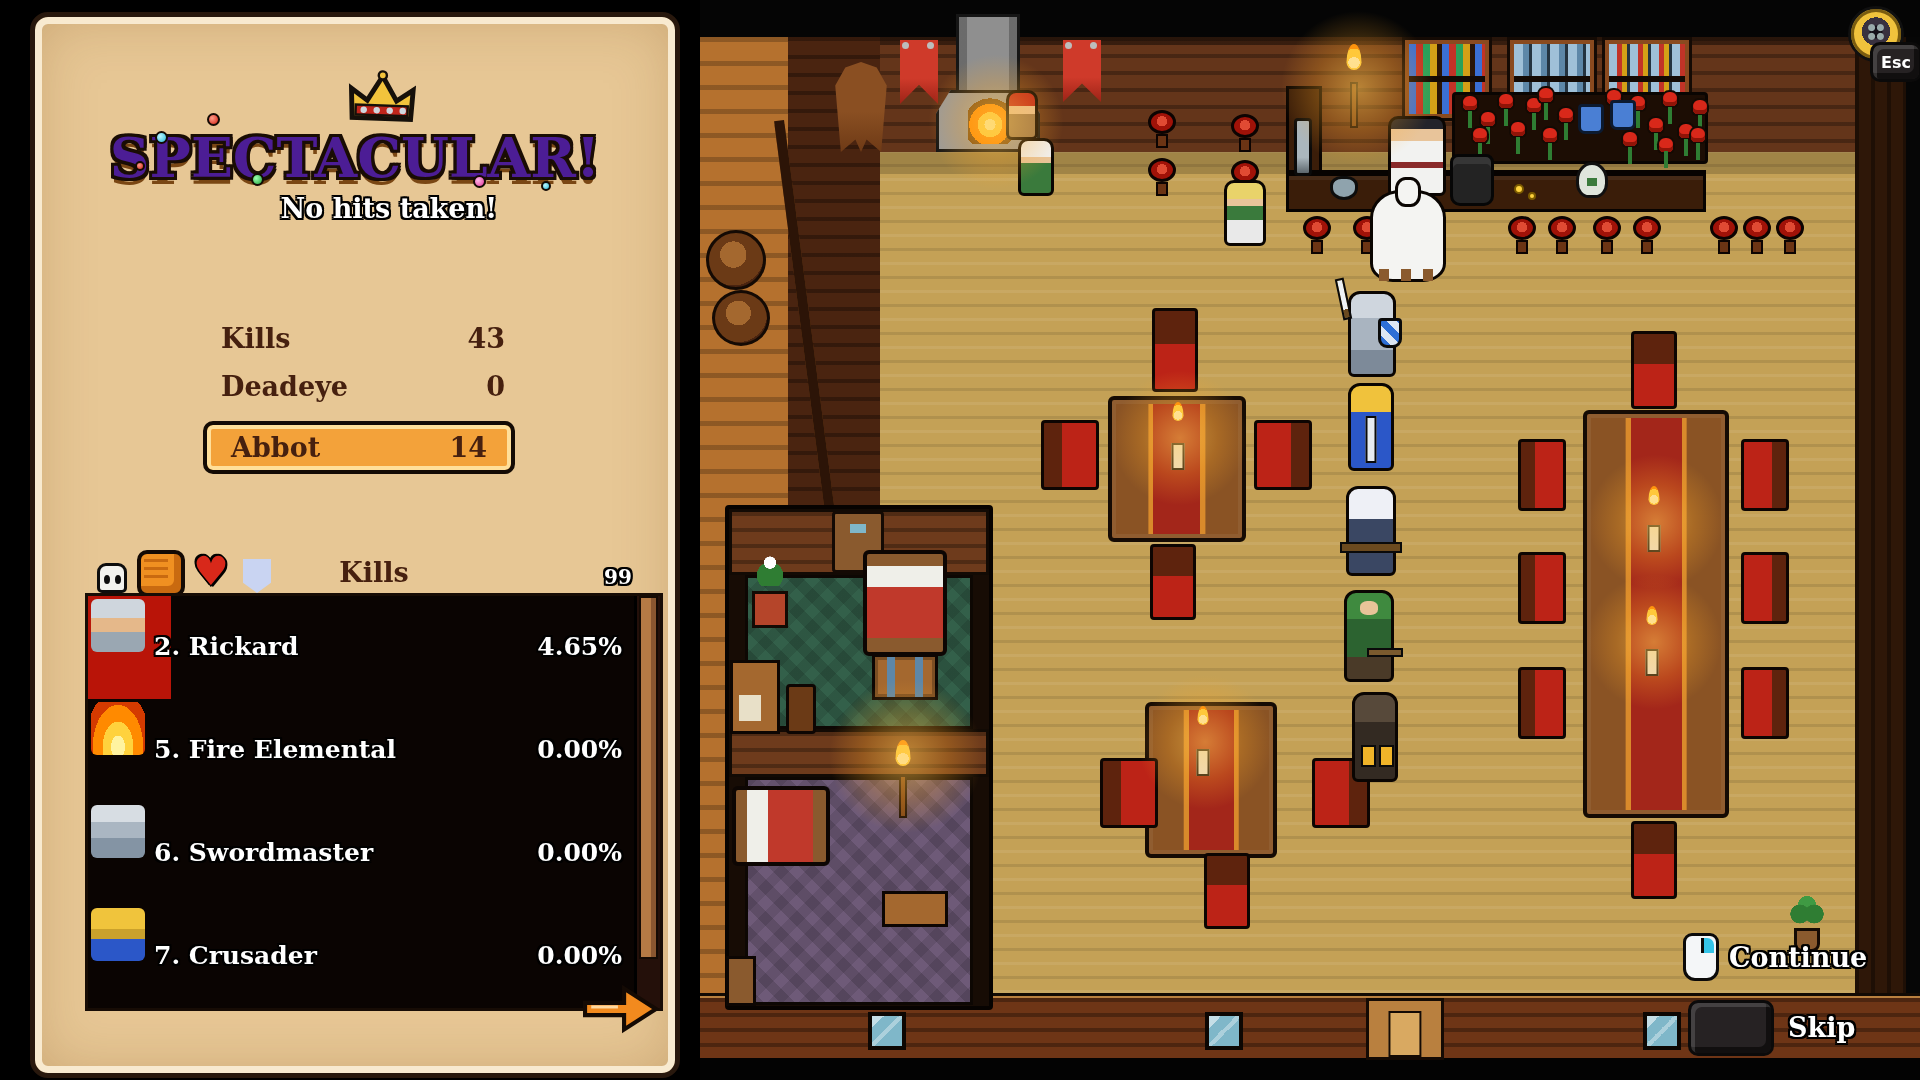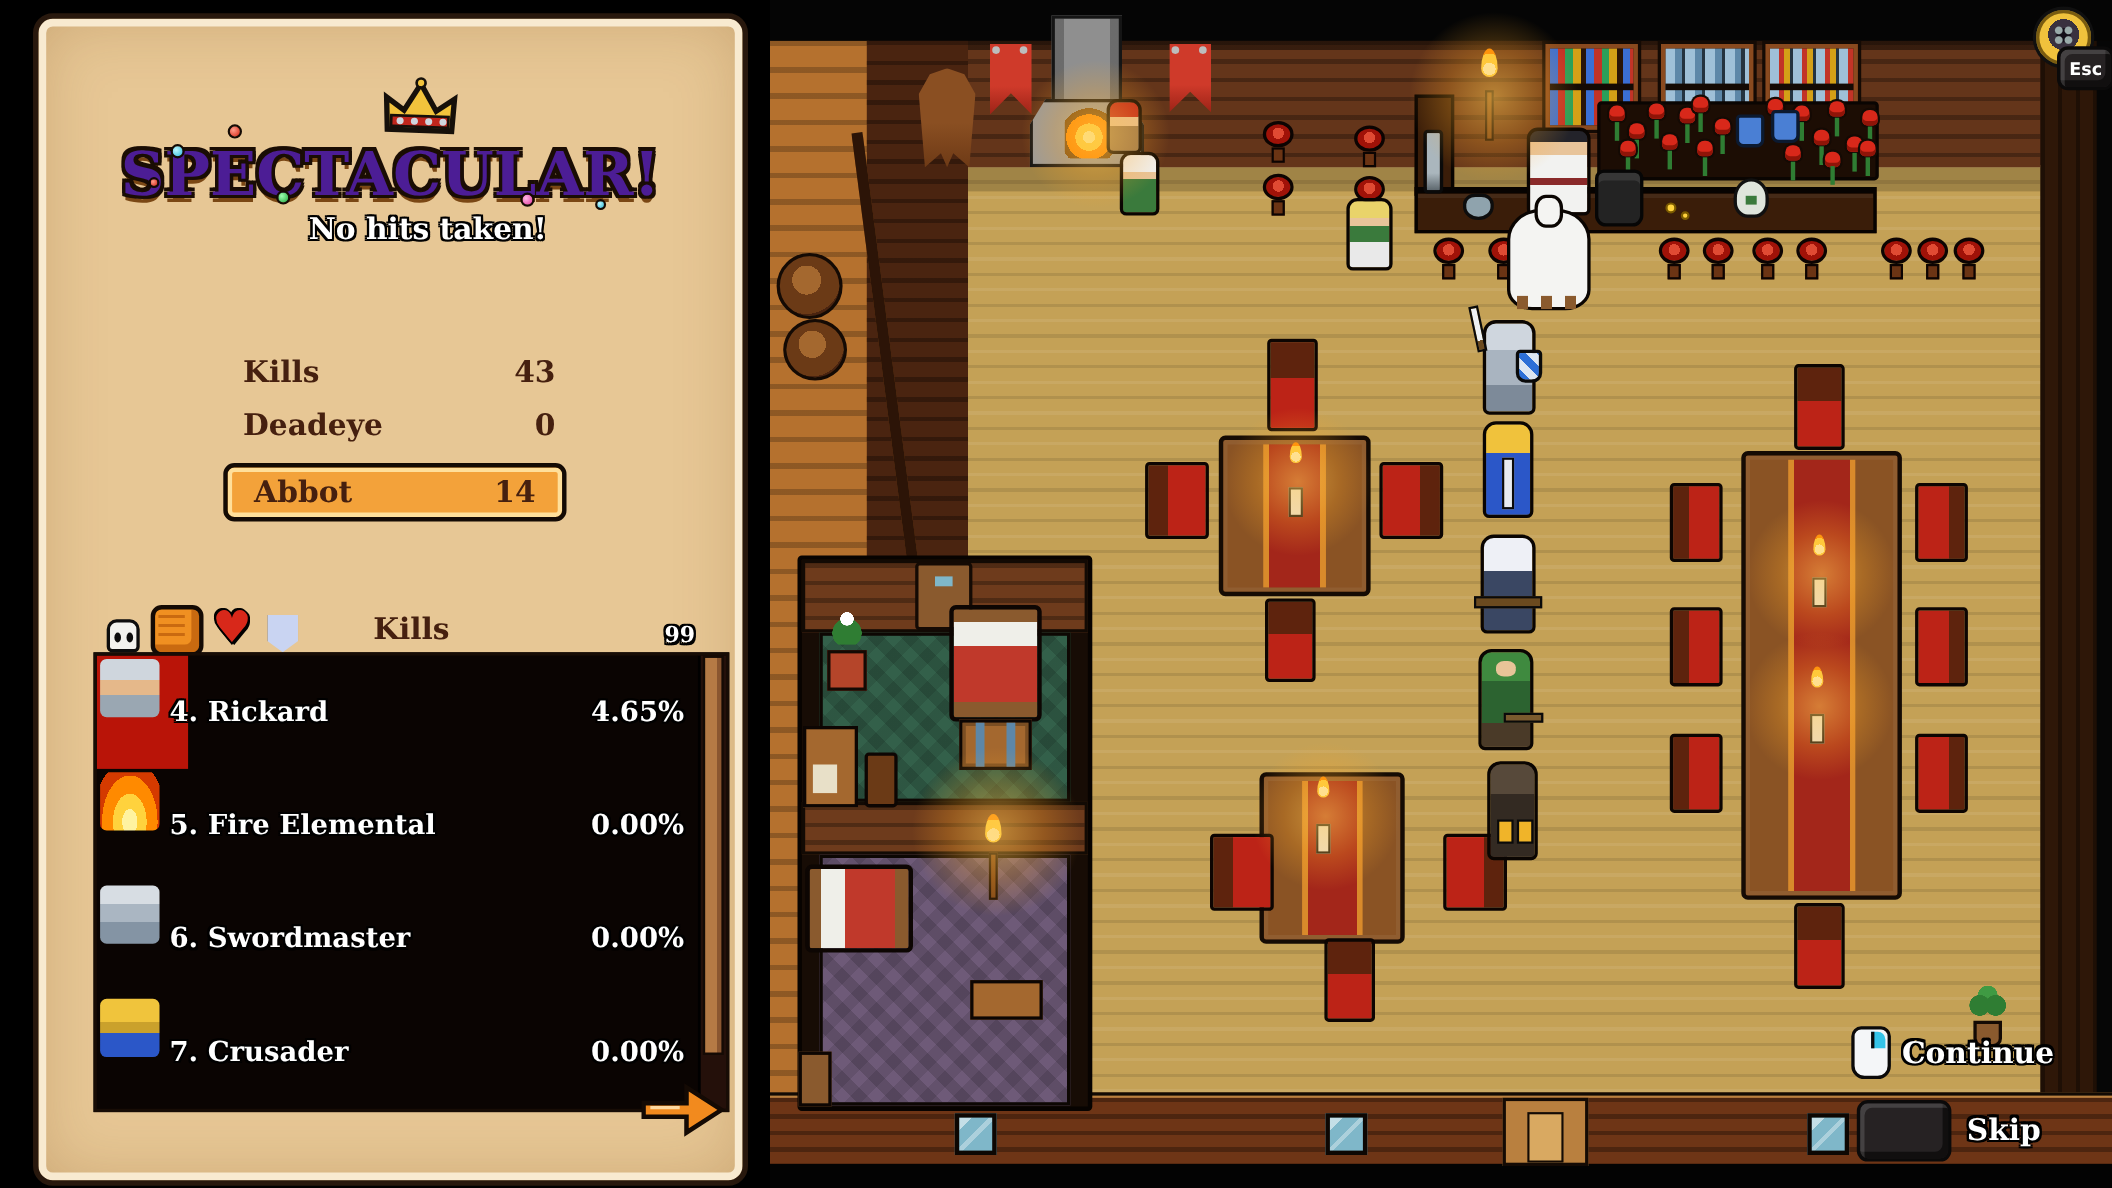--- a/index.html
+++ b/index.html
@@ -287,21 +287,21 @@
   <div class="metric">Kills</div>
   <div class="boardmax o">99</div>
 
   <div class="board">
     <div class="rows">
         <div class="lb-row">
           <div class="lb-barwrap">
             <div class="lb-bar" style="width:calc(60px + 4.65 * (100% - 60px) / 100)"></div>
           </div>
           <div class="lb-av av-rickard"></div>
-          <span class="lb-name o">4. Rickard</span>
+          <span class="lb-name o">2. Rickard</span>
           <span class="lb-pct o">4.65%</span>
         </div>
         <div class="lb-row">
           <div class="lb-barwrap">
             <div class="lb-bar" style="width:0px"></div>
           </div>
           <div class="lb-av av-fire-elemental"></div>
           <span class="lb-name o">5. Fire Elemental</span>
           <span class="lb-pct o">0.00%</span>
         </div>

